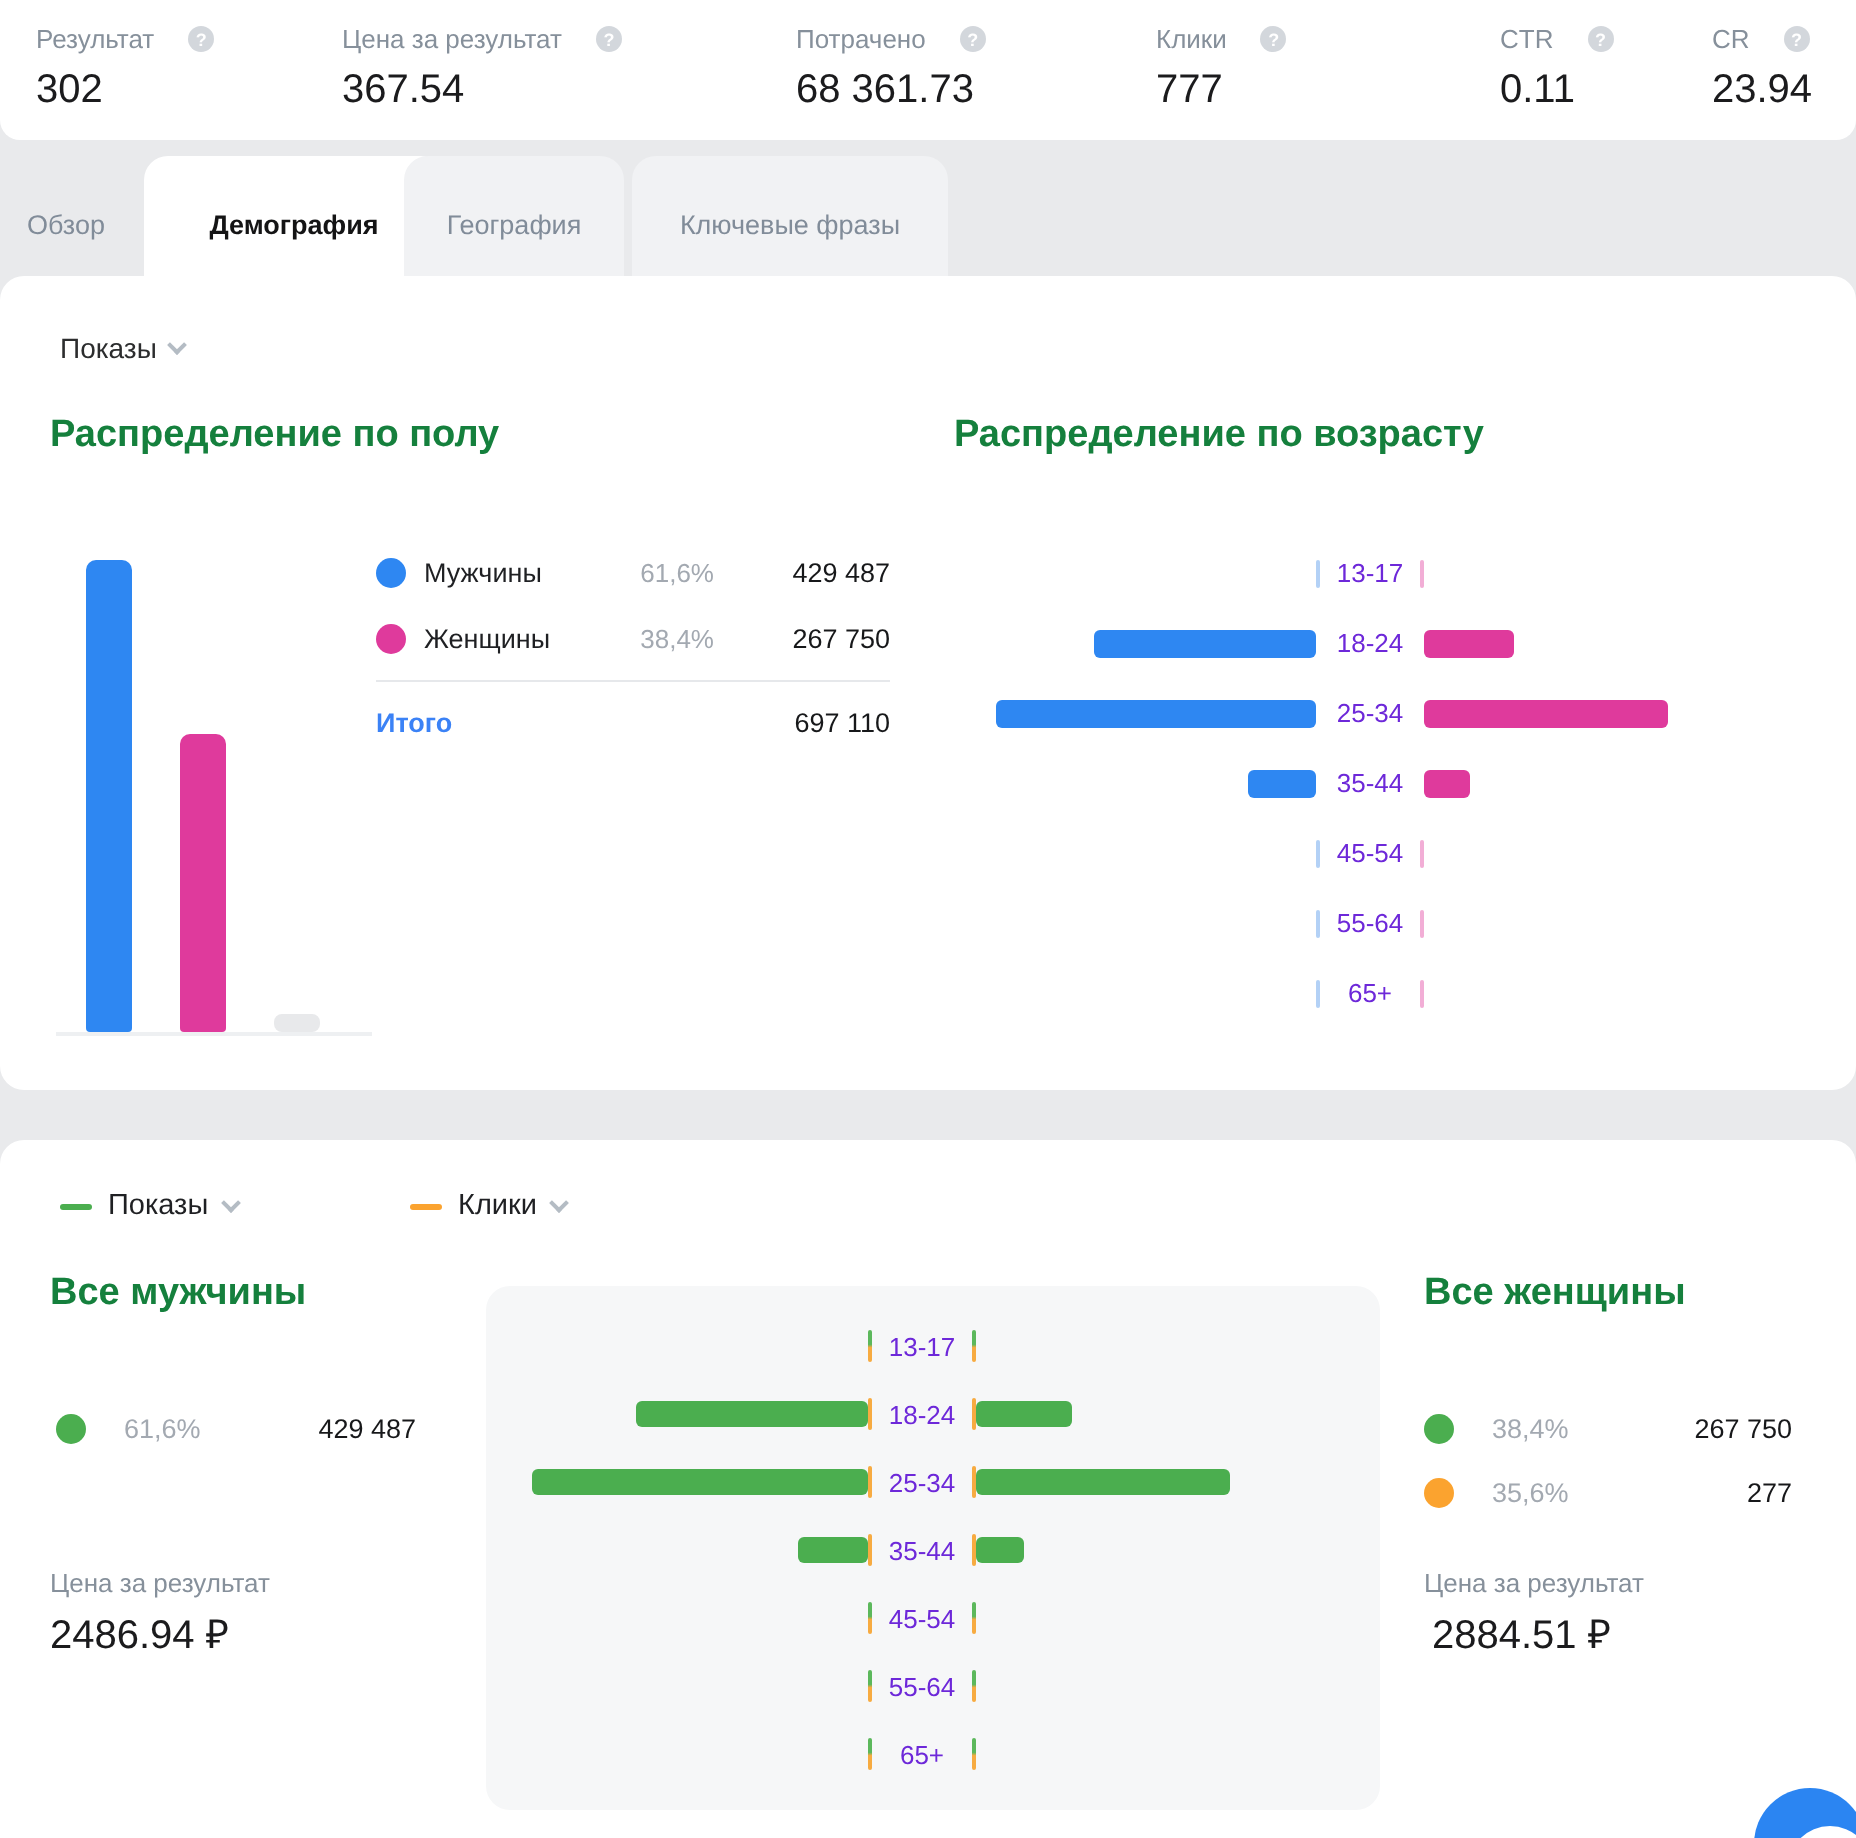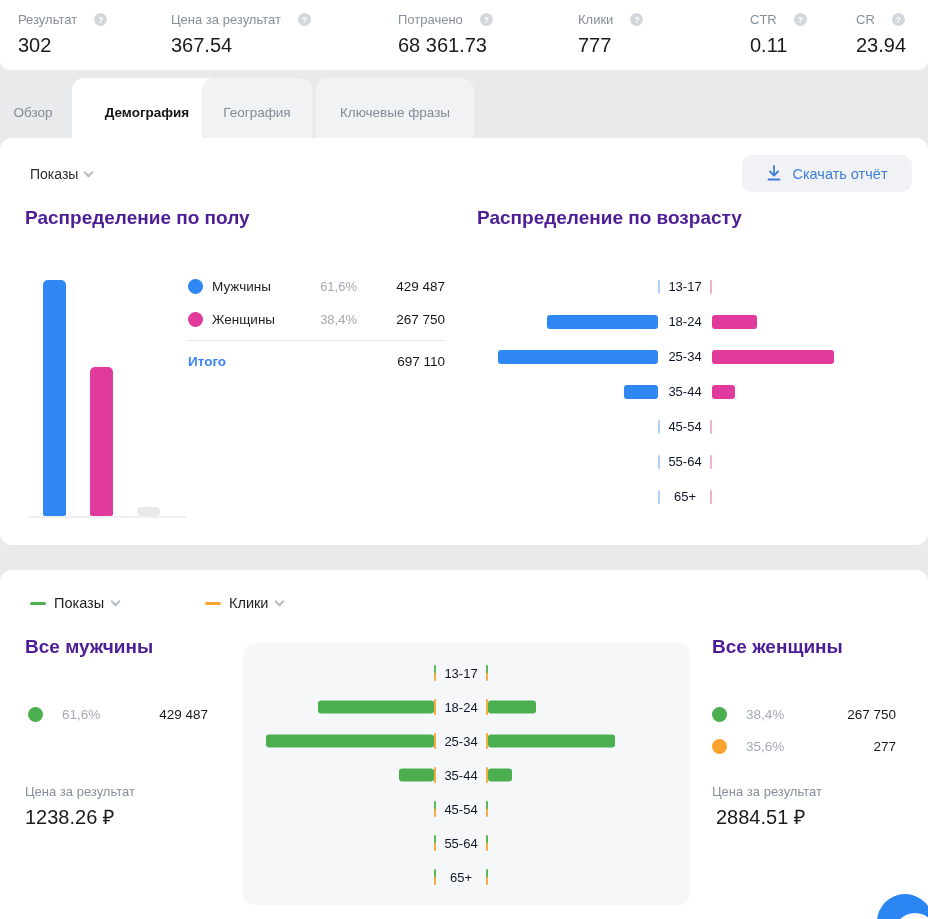--- a/index.html
+++ b/index.html
@@ -23,21 +23,21 @@
   .tab { position: absolute; top: 0; height: 62px; border-radius: 12px 12px 0 0; display: flex; align-items: center; justify-content: center; padding-top: 6px; font-size: 13.5px; color: #818c99; cursor: pointer; white-space: nowrap; }
   .tab.filled { background: #f1f2f4; }
   .tab.active { background: #fff; color: #141415; font-weight: bold; }
   
   .panel1 { position: absolute; left: 0; top: 138px; width: 928px; height: 407px; background: #fff; border-radius: 12px; }
   .panel2 { position: absolute; left: 0; top: 570px; width: 928px; height: 365px; background: #fff; border-radius: 12px; }
   
   .metric-select { position: absolute; left: 30px; top: 28px; display: flex; align-items: center; gap: 7px; font-size: 14px; color: #2c2d2e; cursor: pointer; }
   .chev { width: 7px; height: 7px; border-right: 2px solid #b4bcc4; border-bottom: 2px solid #b4bcc4; transform: rotate(45deg); margin-top: -3px; }
   .download-btn { position: absolute; left: 742px; top: 17px; width: 170px; height: 37px; background: #f1f2f5; border-radius: 10px; display: flex; align-items: center; justify-content: center; gap: 10px; color: #3f7fd9; font-size: 14.5px; cursor: pointer; }
-  .section-title { position: absolute; font-size: 19px; font-weight: 600; color: #4c1d95; white-space: nowrap; }
+  .section-title { position: absolute; font-size: 19px; font-weight: 600; color: #15803d; white-space: nowrap; }
   
   .gbar { position: absolute; width: 23px; border-radius: 5px 5px 2px 2px; }
   .gbaseline { position: absolute; left: 28px; top: 378px; width: 158px; height: 2px; background: #eef0f2; }
   
   .glegend { position: absolute; left: 188px; top: 132px; width: 257px; }
   .lrow { display: flex; align-items: center; height: 33px; }
   .ldot { width: 15px; height: 15px; border-radius: 50%; margin-right: 9px; flex: none; }
   .lname { font-size: 13.5px; color: #1f2023; flex: 1; }
   .lpct { width: 60px; text-align: right; font-size: 13px; color: #a3a9b1; }
   .lval { width: 88px; text-align: right; font-size: 13.5px; color: #17181a; font-weight: 500; }
@@ -46,21 +46,21 @@
   .total-label { font-weight: bold; font-size: 13.5px; flex: 1; color: #3b82f6; }
   .total-value { font-size: 13.5px; font-weight: 500; color: #17181a; }
   
   .age-rows { position: absolute; }
   .age-row { display: flex; align-items: center; }
   .zoneL { position: relative; height: 100%; }
   .zoneR { position: relative; height: 100%; flex: 1; }
   .hbar { position: absolute; top: 50%; transform: translateY(-50%); border-radius: 3px; }
   .hbar.left { right: 0; }
   .hbar.right { left: 0; }
-  .age-label { text-align: center; font-size: 13px; color: #0f172a; white-space: nowrap; }
+  .age-label { text-align: center; font-size: 13px; color: #6d28d9; white-space: nowrap; }
   .vtick { width: 2px; border-radius: 1px; flex: none; }
   
   .blegend-item { position: absolute; top: 25px; display: flex; align-items: center; gap: 8px; font-size: 14.5px; color: #1f2023; cursor: pointer; }
   .ldash { width: 16px; height: 3px; border-radius: 2px; }
   .prows { position: absolute; top: 128px; }
   .prow { display: flex; align-items: center; height: 32px; }
   .pdot { width: 15px; height: 15px; border-radius: 50%; flex: none; }
   .ppct { margin-left: 19px; font-size: 13.5px; color: #a3a9b1; }
   .pval { flex: 1; text-align: right; font-size: 13.5px; font-weight: 500; color: #17181a; }
   .cpr-label { position: absolute; top: 214px; font-size: 13px; color: #86909b; }
@@ -129,27 +129,20 @@
     </div>
 </div>
 
 <div class="panel1">
 
   <div class="metric-select">
     <span>Показы</span>
     <span class="chev"></span>
   </div>
 
-  <div class="download-btn">
-    <svg width="16" height="17" viewBox="0 0 16 17">
-      <path d="M8 1 v9 M4 6.5 L8 10.5 L12 6.5" stroke="#3f7fd9" stroke-width="1.8" fill="none" stroke-linecap="round" stroke-linejoin="round"></path>
-      <path d="M2.5 14.5 h11" stroke="#3f7fd9" stroke-width="1.8" stroke-linecap="round"></path>
-    </svg>
-    <span>Скачать отчёт</span>
-  </div>
 
   <div class="section-title" style="left:25px; top:69px;">Распределение по полу</div>
   <div class="section-title" style="left:477px; top:69px;">Распределение по возрасту</div>
 
   <div id="gender-bars">
       <div class="gbar" style="left: 43px; top: 142px; height: 236px; background: rgb(46, 135, 242);"></div>
       <div class="gbar" style="left: 90px; top: 229px; height: 149px; background: rgb(223, 58, 156);"></div>
       <div class="gbar" style="left: 137px; top: 369px; height: 9px; background: rgb(232, 233, 235); border-radius: 4px;"></div>
     </div>
   <div class="gbaseline"></div>
@@ -272,21 +265,21 @@
         <span class="pval">267 750</span>
       </div>
       <div class="prow">
         <span class="pdot" style="background: rgb(251, 163, 47);"></span>
         <span class="ppct">35,6%</span>
         <span class="pval">277</span>
       </div>
     </div>
 
   <div class="cpr-label" style="left:25px;">Цена за результат</div>
-  <div class="cpr-value" style="left:25px;">1238.26 ₽</div>
+  <div class="cpr-value" style="left:25px;">2486.94 ₽</div>
   <div class="cpr-label" style="left:712px;">Цена за результат</div>
   <div class="cpr-value" style="left:716px;">2884.51 ₽</div>
 
   <div class="mid-card">
     <div id="bottom-age-chart" class="age-rows" style="left:0; top:13px; width:447px;">
         <div class="age-row" style="height: 34px; padding-left: 24px;">
           <div class="zoneL" style="width: 167px;"></div>
           <span class="vtick" style="height: 16px; background: linear-gradient(rgb(92, 184, 92) 45%, rgb(247, 171, 65) 55%);"></span>
           <div class="age-label" style="width: 50px;">13-17</div>
           <span class="vtick" style="height: 16px; background: linear-gradient(rgb(92, 184, 92) 45%, rgb(247, 171, 65) 55%);"></span>

